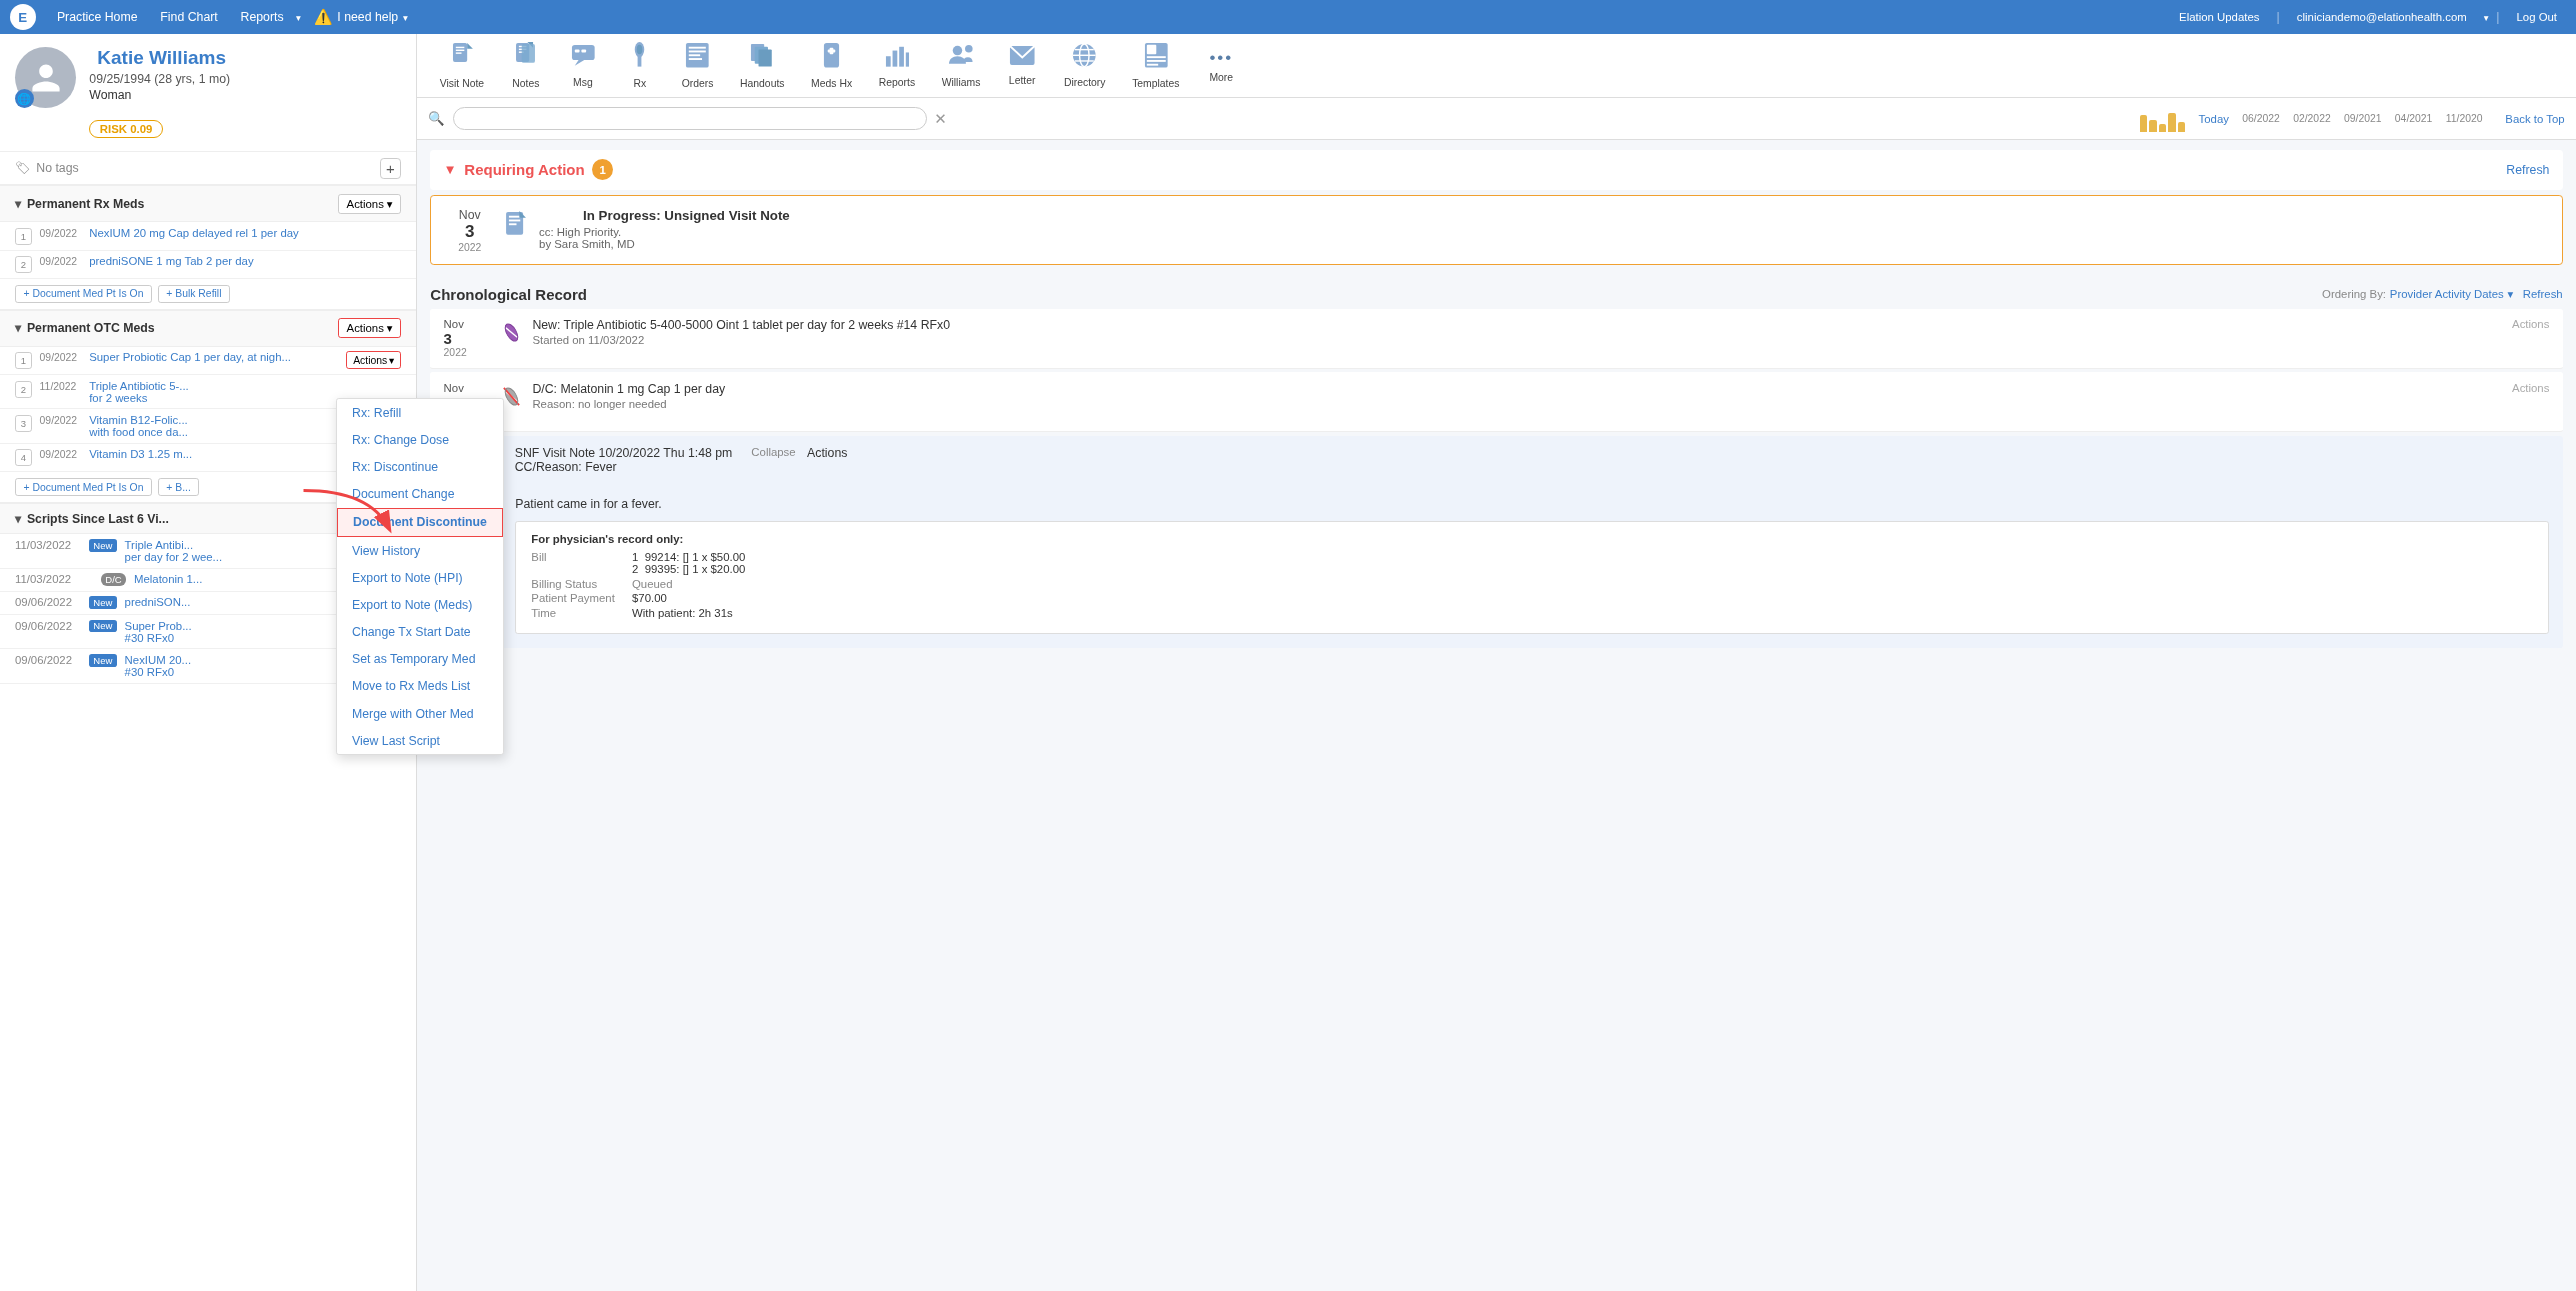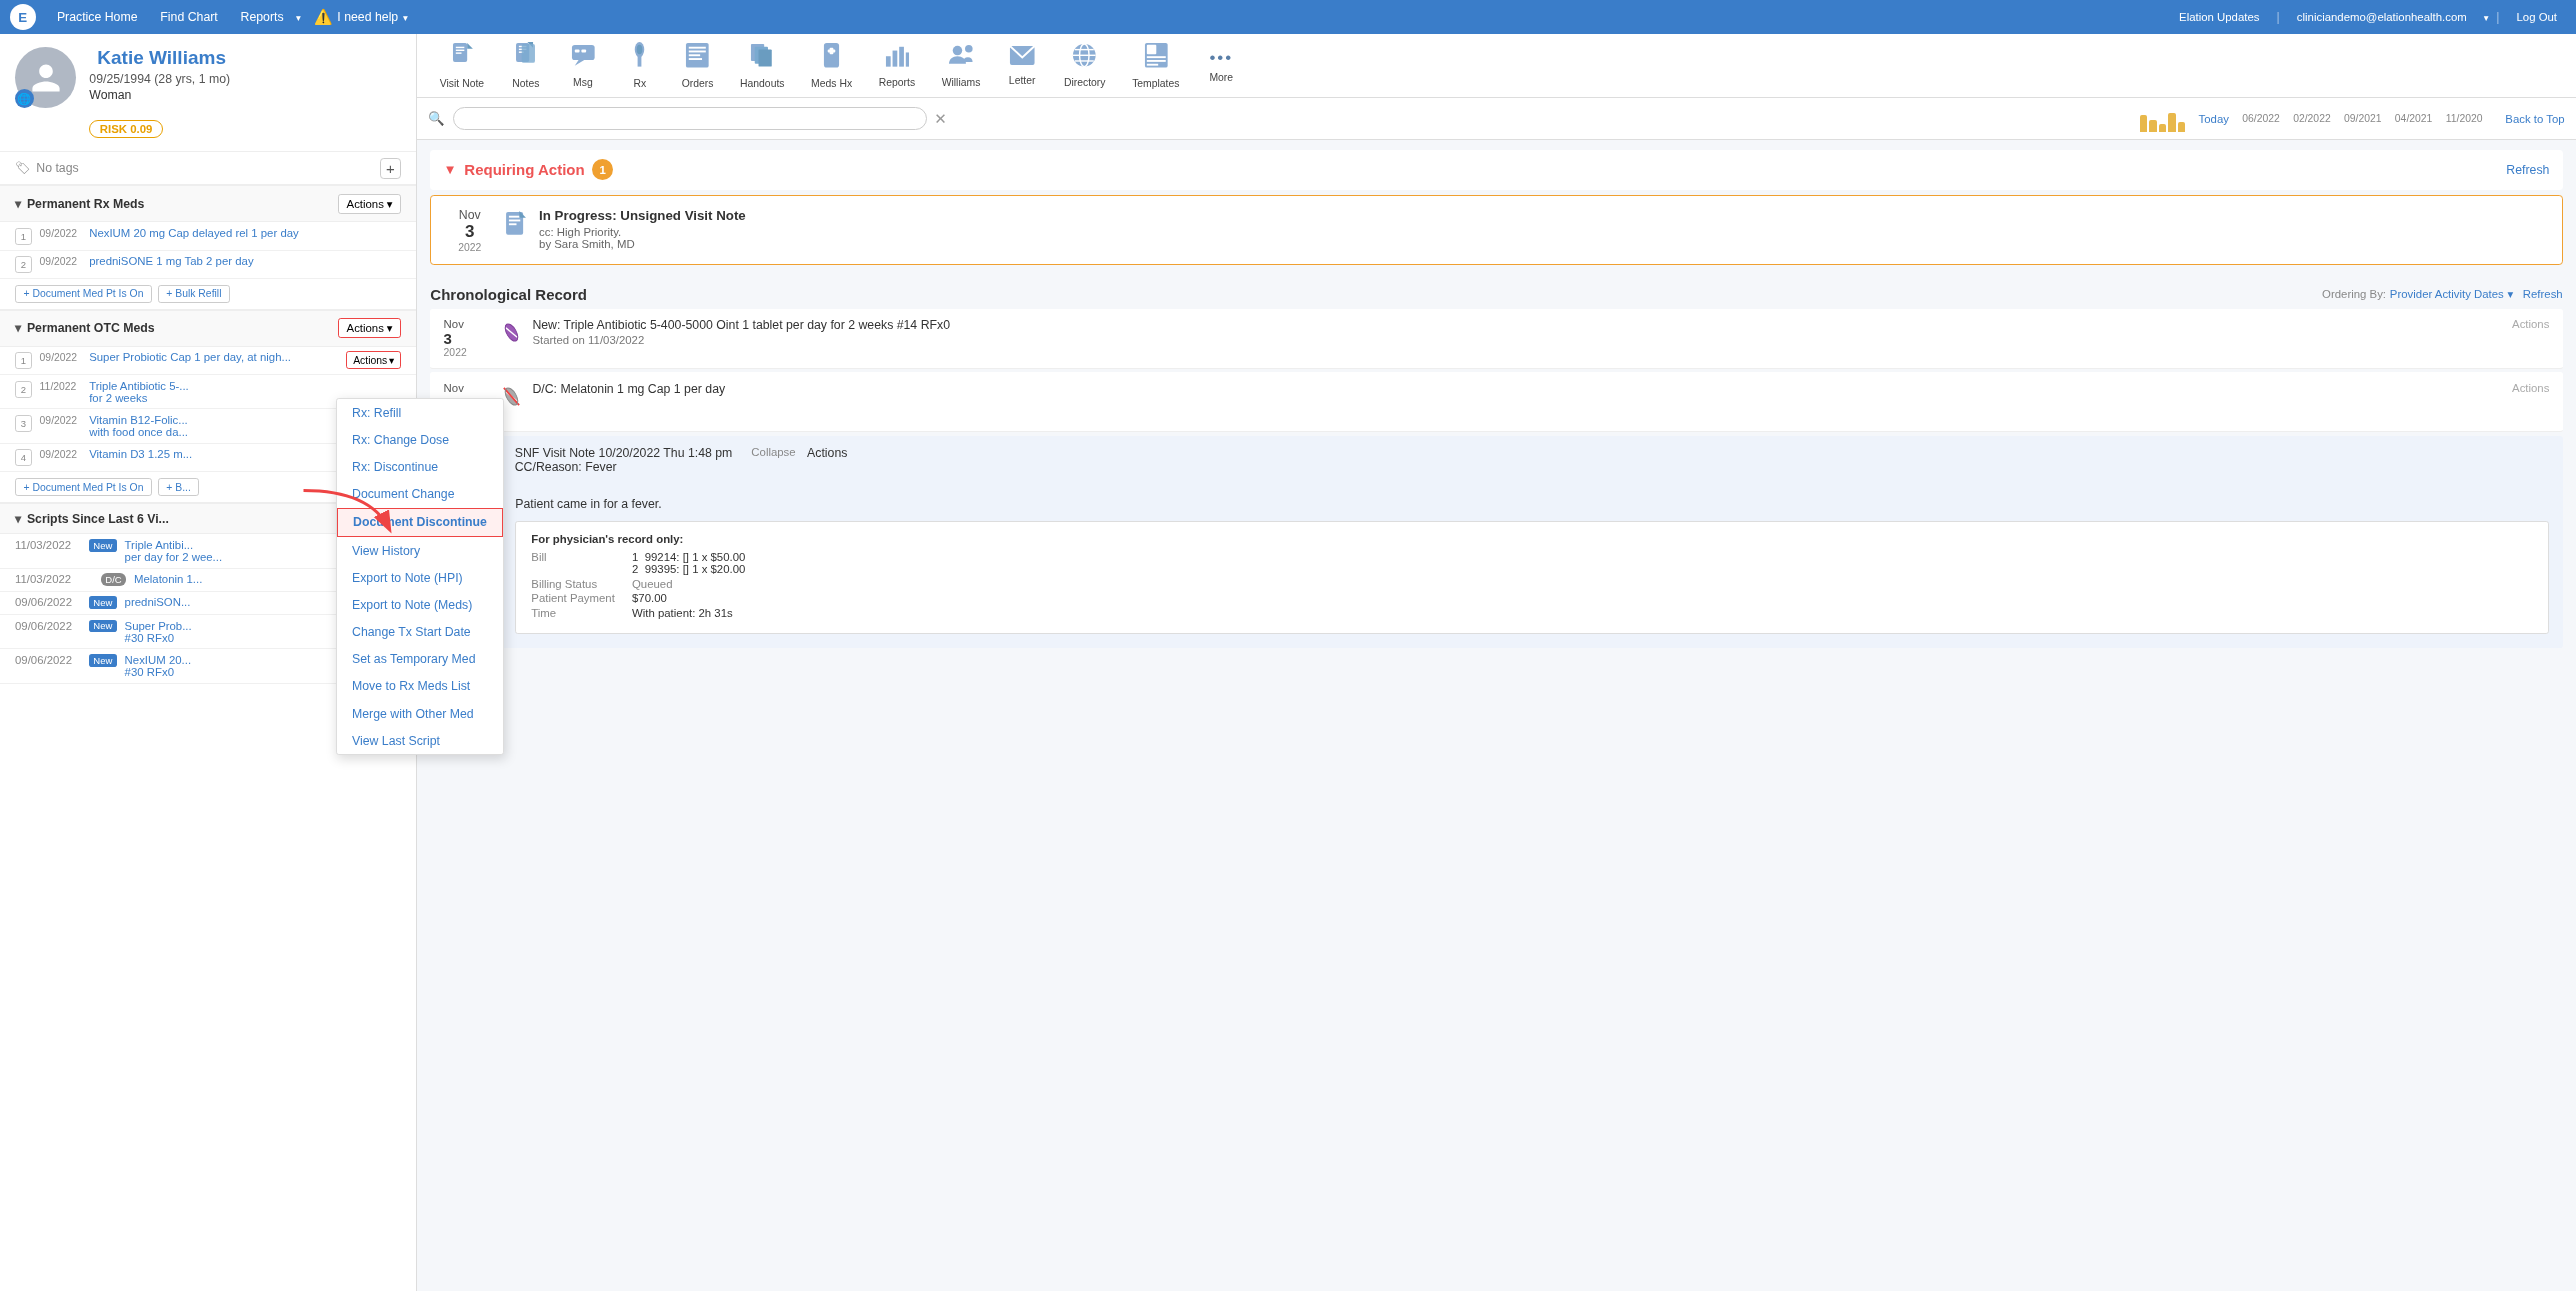--- a/index.html
+++ b/index.html
@@ -360,21 +360,21 @@
       background: white;
       display: flex;
       align-items: flex-start;
       gap: 11.4px;
     }
     .action-card .date-col { text-align: center; min-width: 47px; }
     .action-card .date-col .month { font-size: 12.3px; color: #555; }
     .action-card .date-col .day { font-size: 17px; font-weight: 600; }
     .action-card .date-col .year { font-size: 10.4px; color: #888; }
     .action-card .doc-icon { font-size: 21px; color: #6a8fc8; margin-top: 3.8px; }
-    .action-card .content h4 { font-size: 13.3px; font-weight: 600; margin-bottom: 3.8px; }
+    .action-card .content h4 { font-size: 13.3px; font-weight: 600; margin-bottom: 3.8px; margin-left: 44px; }
     .action-card .content p { font-size: 11.4px; color: #666; }
 
     
     .chron-section { margin: 0 13.3px; }
     .chron-header {
       display: flex;
       align-items: center;
       padding: 9.5px 0 5.7px;
     }
     .chron-header h3 { font-size: 15px; font-weight: 600; }
@@ -832,20 +832,21 @@
           <span class="item-icon dc-pill">
             <svg width="19" height="21" viewBox="0 0 20 22">
               <ellipse cx="10" cy="11" rx="5" ry="10" fill="#aaa" transform="rotate(-30 10 11)"></ellipse>
               <line x1="4" y1="6" x2="16" y2="16" stroke="white" stroke-width="1.5"></line>
               <line x1="2" y1="2" x2="18" y2="20" stroke="#e44" stroke-width="2"></line>
               <ellipse cx="10" cy="11" rx="5" ry="10" fill="none" stroke="#888" stroke-width="1" transform="rotate(-30 10 11)"></ellipse>
             </svg>
           </span>
           <div class="item-content">
             <div class="title">D/C: Melatonin 1 mg Cap 1 per day</div>
+            <div class="sub">Reason: no longer needed</div>
           </div>
           <div class="item-actions">Actions</div>
         </div>
 
         <div class="snf-item">
           <div class="snf-header">
             <div class="date-col">
               <div class="month">Oct</div>
               <div class="day">20</div>
               <div class="year">2022</div>

